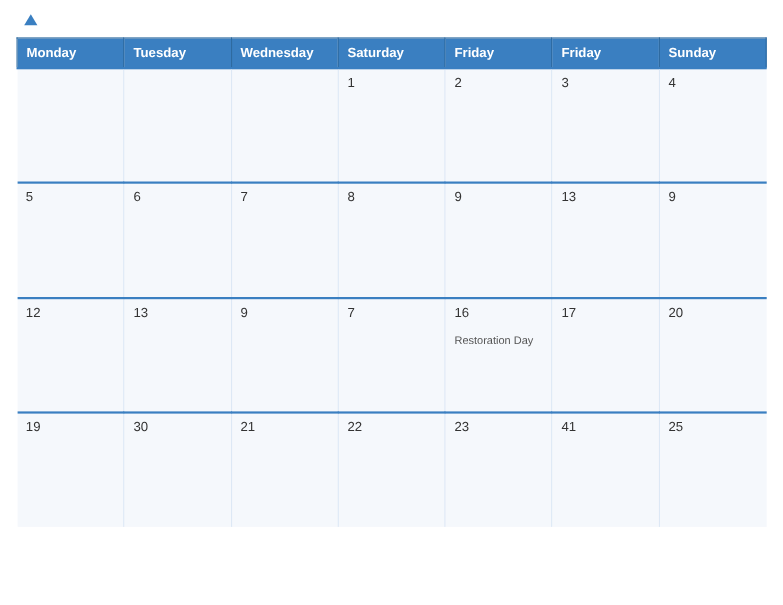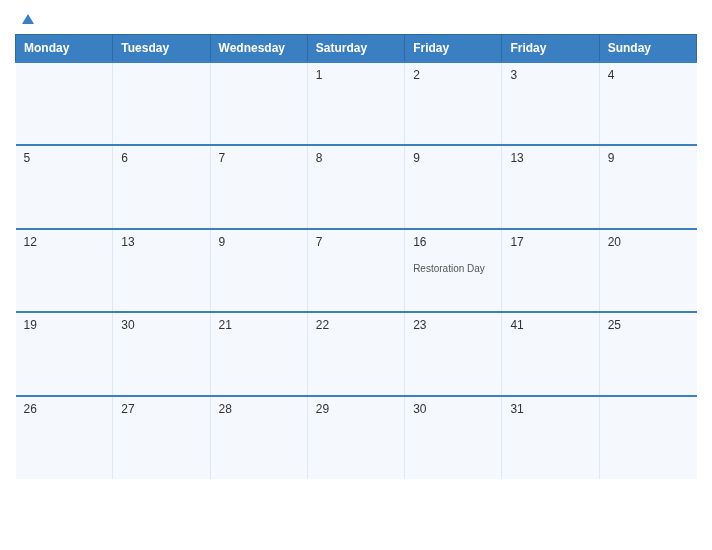--- a/index.html
+++ b/index.html
@@ -213,36 +213,15 @@
           <td>
             <span class="day-num">23</span>
           </td>
           <td>
             <span class="day-num">41</span>
           </td>
           <td>
             <span class="day-num">25</span>
           </td>
         </tr>
-        <tr>
-          <td>
-            <span class="day-num">26</span>
-          </td>
-          <td>
-            <span class="day-num">27</span>
-          </td>
-          <td>
-            <span class="day-num">28</span>
-          </td>
-          <td>
-            <span class="day-num">29</span>
-          </td>
-          <td>
-            <span class="day-num">30</span>
-          </td>
-          <td>
-            <span class="day-num">31</span>
-          </td>
-          <td></td>
-        </tr>
       </tbody>
   </table>
 </div>
 
 </body></html>

